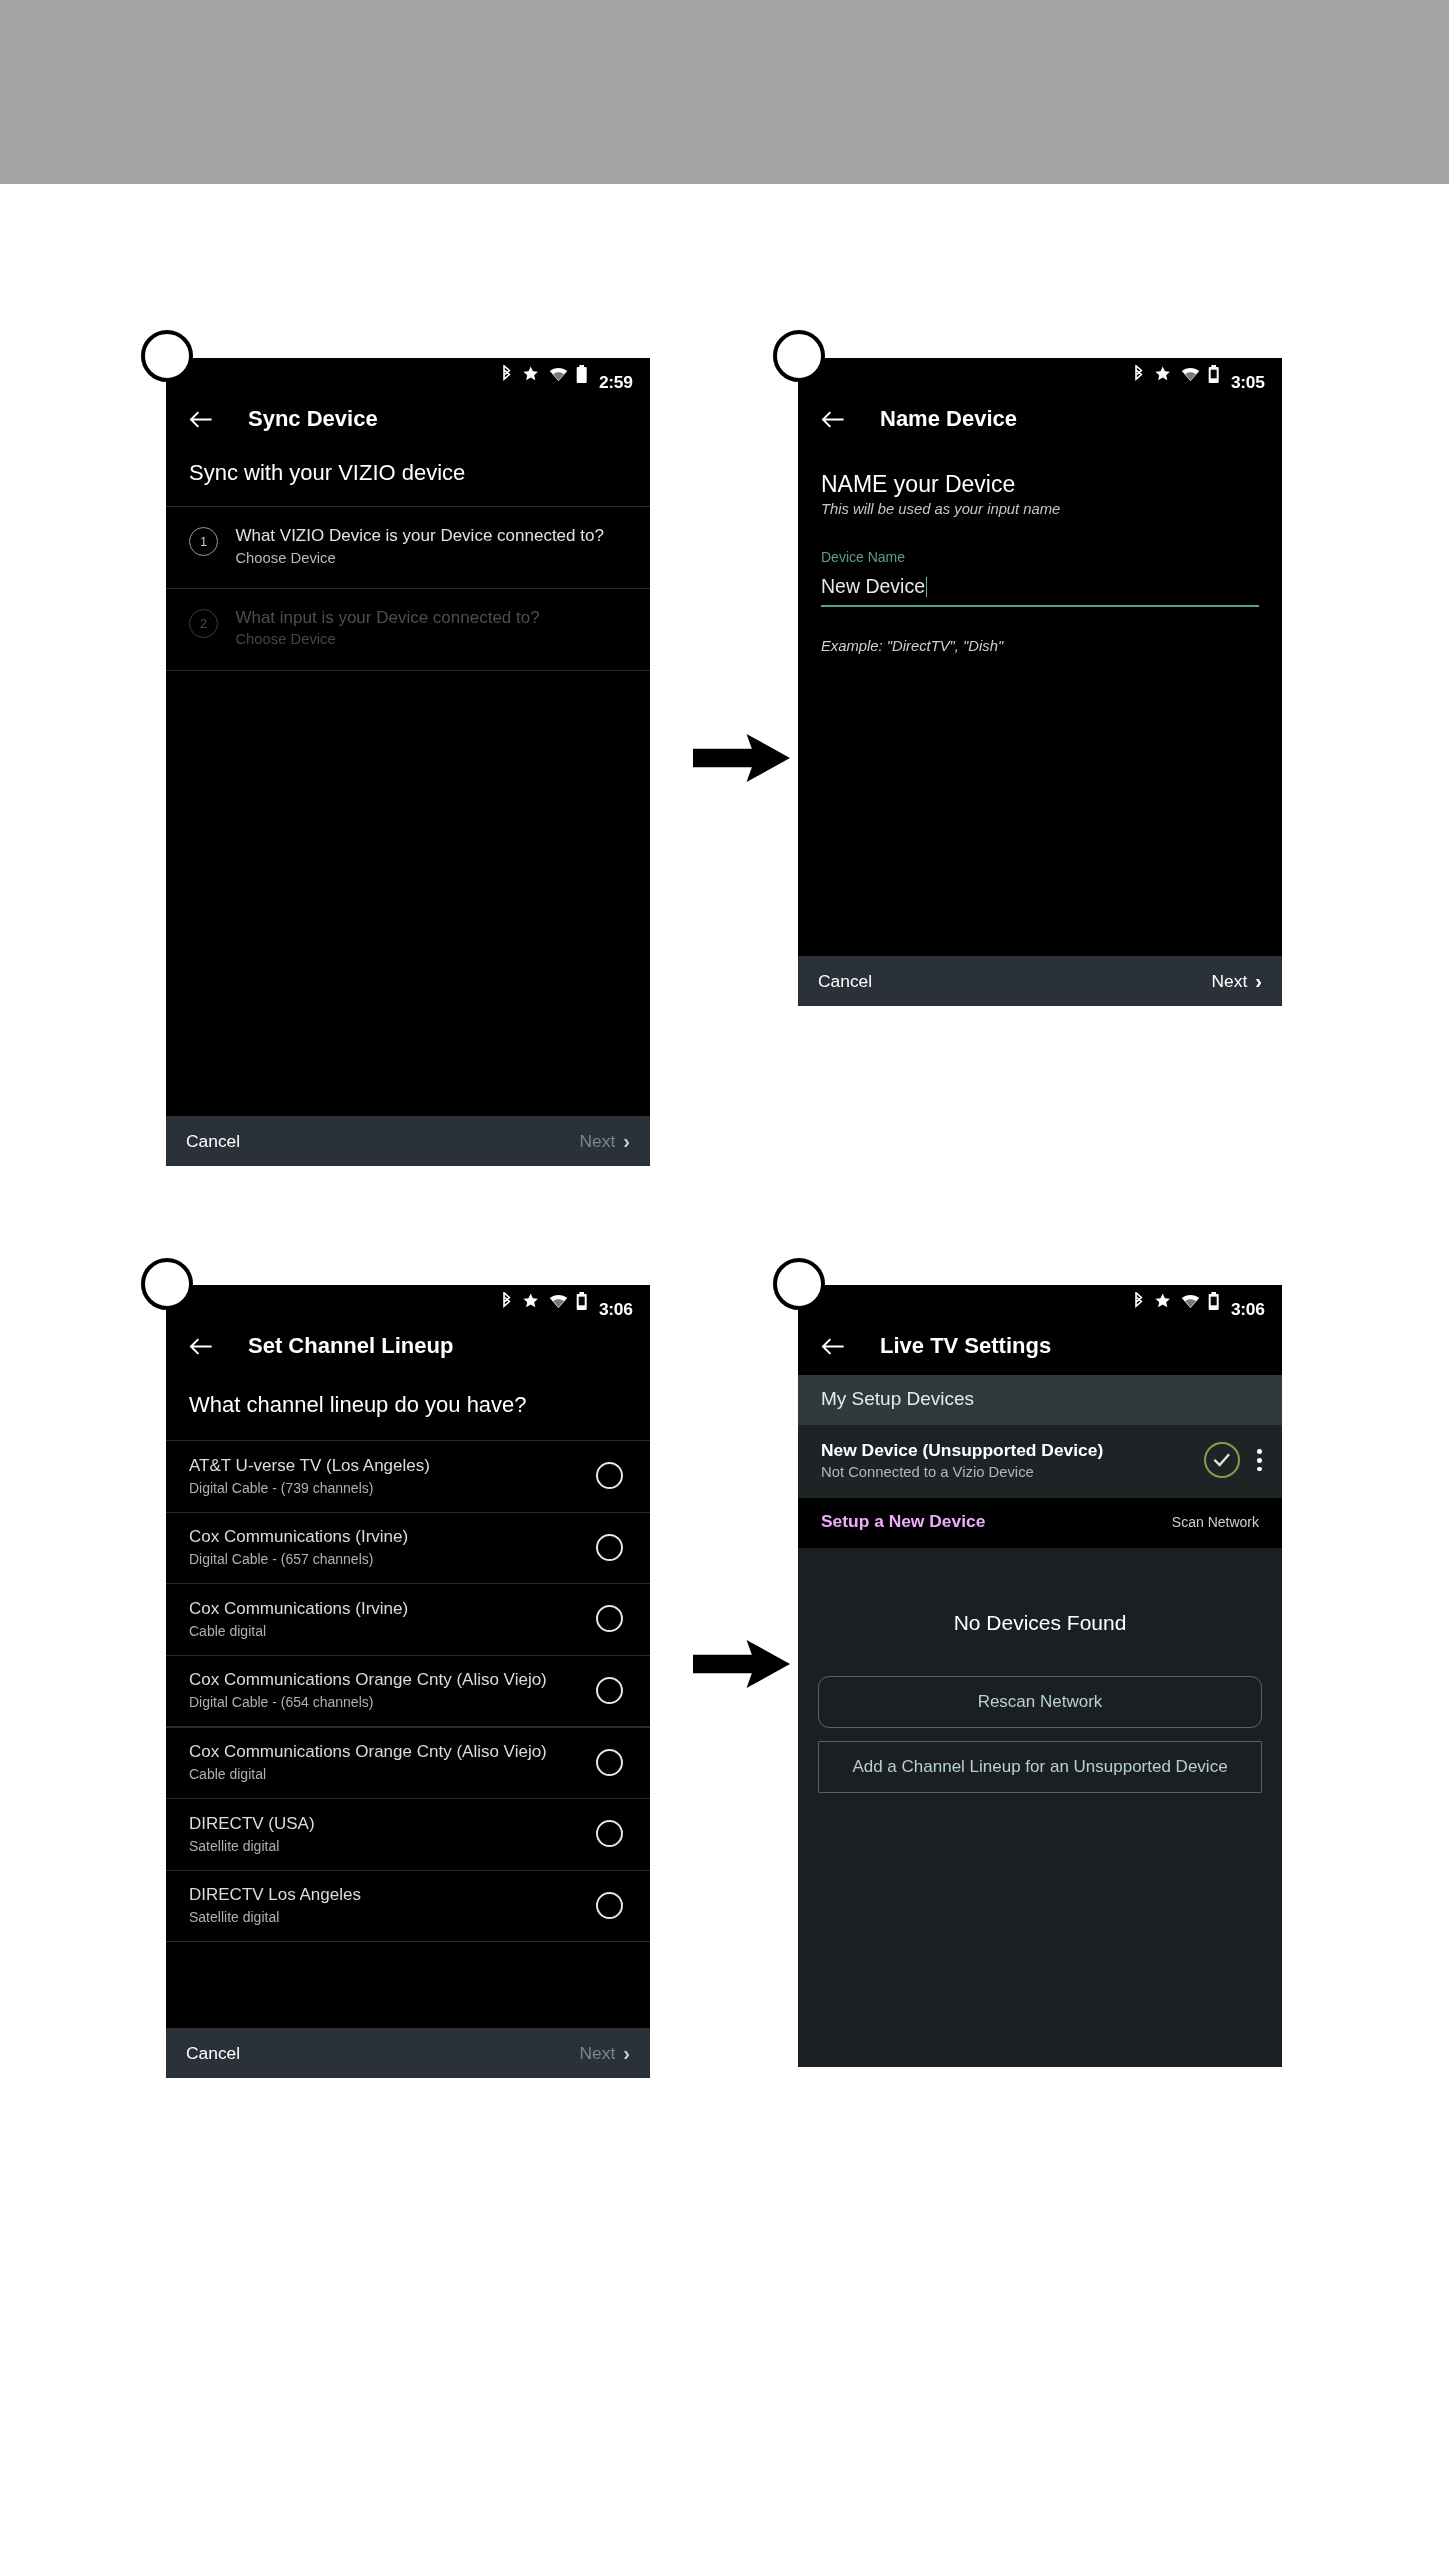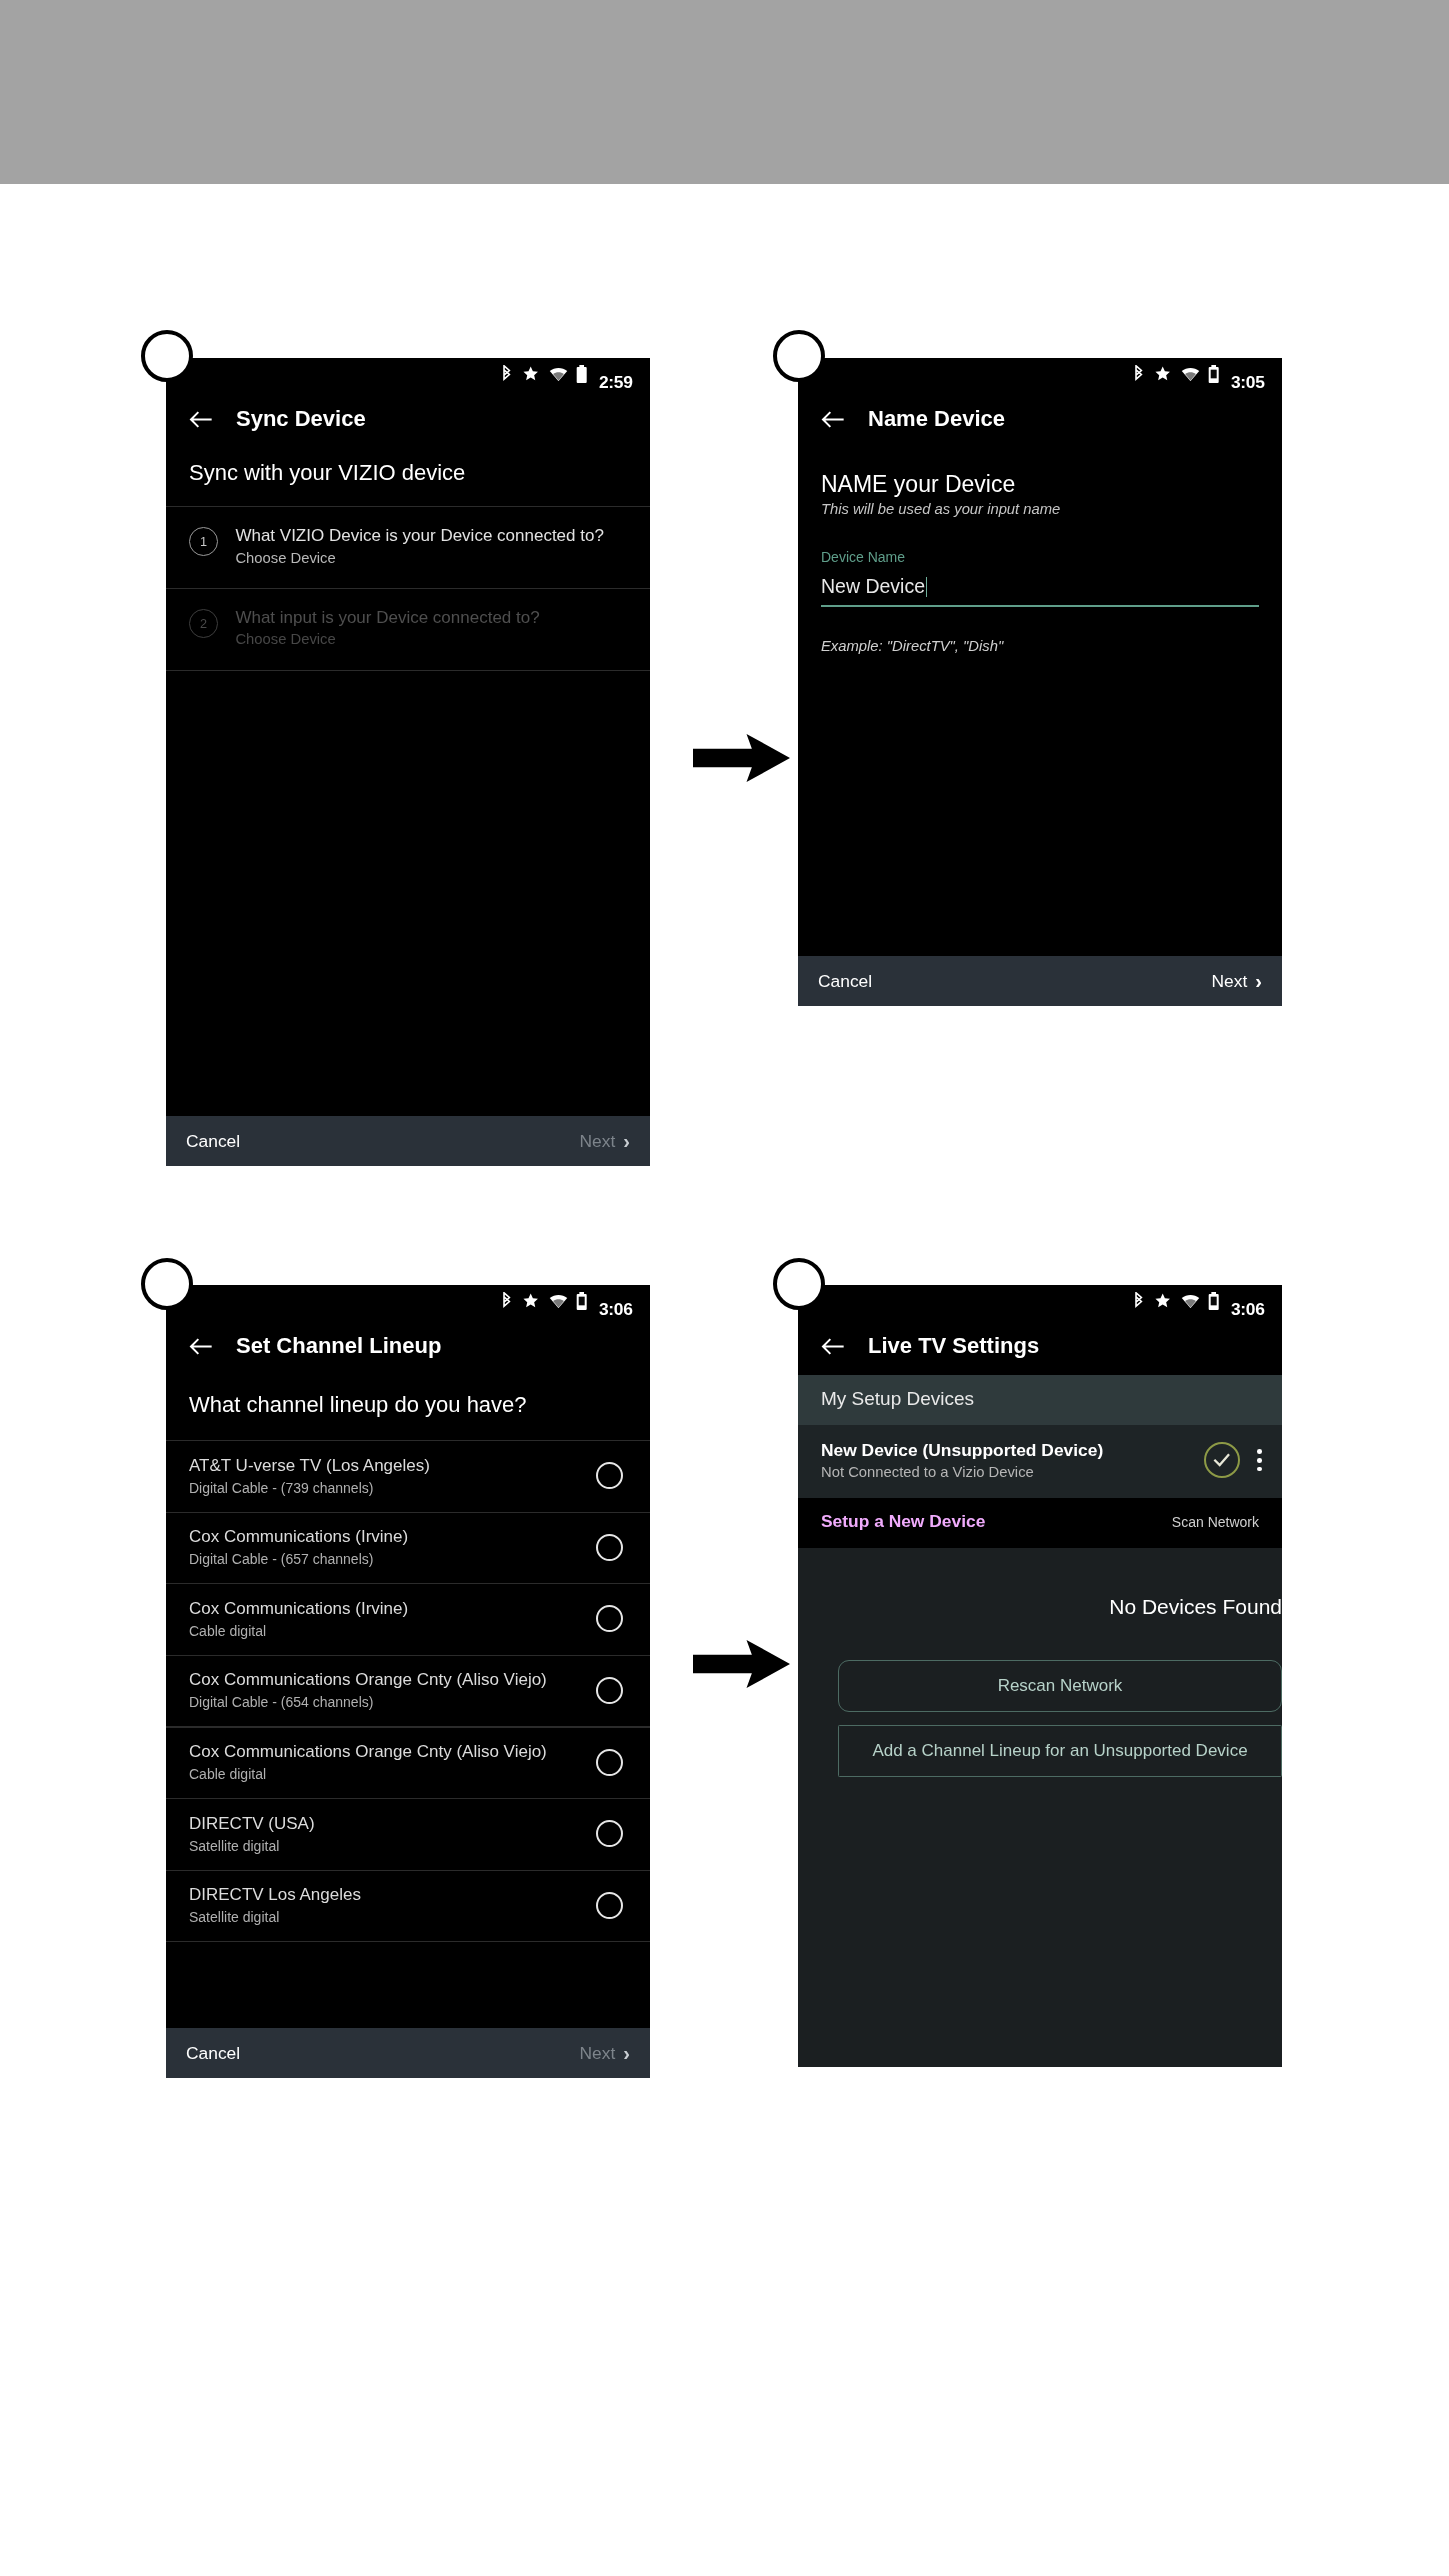--- a/index.html
+++ b/index.html
@@ -10,21 +10,21 @@
   }
   .gray-band{position:absolute;left:0;top:0;width:1449px;height:184px;background:#a3a3a3;}
 
   
   .phone{position:absolute;background:#000000;overflow:hidden;display:flex;flex-direction:column;}
   .statusbar{height:32px;flex:0 0 32px;display:flex;align-items:center;justify-content:flex-end;
              padding-right:17.4px;gap:8.7px;background:#000;}
   .st-ico{display:block;}
   .st-time{color:#ffffff;font-size:17.4px;font-weight:bold;letter-spacing:-0.3px;margin-left:2.7px;margin-top:16px;}
 
-  .appbar{height:58px;flex:0 0 58px;display:flex;align-items:center;gap:23px;padding-left:23px;background:#000;}
+  .appbar{height:58px;flex:0 0 58px;display:flex;align-items:center;gap:35px;padding-left:23px;background:#000;}
   .appbar .title{color:#ffffff;font-size:22px;font-weight:bold;}
 
   .hdr-line{color:#ffffff;font-size:22px;padding:12px 0 20px 23px;background:#000;}
 
   .divider{height:1.3px;background:#2b2b2b;}
 
   
   .step-row{display:flex;align-items:flex-start;gap:17.4px;padding:17.4px 23px 20px 23px;background:#000;}
   .step-num{width:27px;height:27px;border-radius:50%;border:1.3px solid #9a9a9a;color:#c8c8c8;
             font-size:12.7px;display:flex;align-items:center;justify-content:center;flex:0 0 27px;margin-top:2.7px;}
@@ -74,21 +74,21 @@
   .check-circle{width:32px;height:32px;border-radius:50%;border:2px solid #8d9a46;
                 display:flex;align-items:center;justify-content:center;}
   .kebab{display:flex;flex-direction:column;gap:4px;}
   .kebab i{width:4.7px;height:4.7px;border-radius:50%;background:#ffffff;display:block;}
 
   .setup-row{background:#000;display:flex;align-items:center;justify-content:space-between;
              padding:13.4px 23px 16px 23px;}
   .setup-l{color:#f0abfc;font-size:17.4px;font-weight:bold;}
   .setup-r{color:#cfcfcf;font-size:14px;}
 
-  .scan-area{background:#1b1f21;flex:1 1 auto;display:flex;flex-direction:column;align-items:flex-end;padding-top:47px;}
+  .scan-area{background:#1b1f21;flex:1 1 auto;display:flex;flex-direction:column;align-items:center;padding-top:63px;}
   .nodev{color:#ffffff;font-size:21px;}
   .btn-outline{width:444px;box-sizing:border-box;border:1.3px solid #4d6b63;background:transparent;
                color:#b7d2c9;font-size:17px;text-align:center;padding:14.8px 0;border-radius:1.3px;}
 
   
   .callout{position:absolute;width:52px;height:52px;border-radius:50%;background:#ffffff;
            border:4px solid #000000;box-sizing:border-box;z-index:5;}
 
   
   .arrow{position:absolute;}

